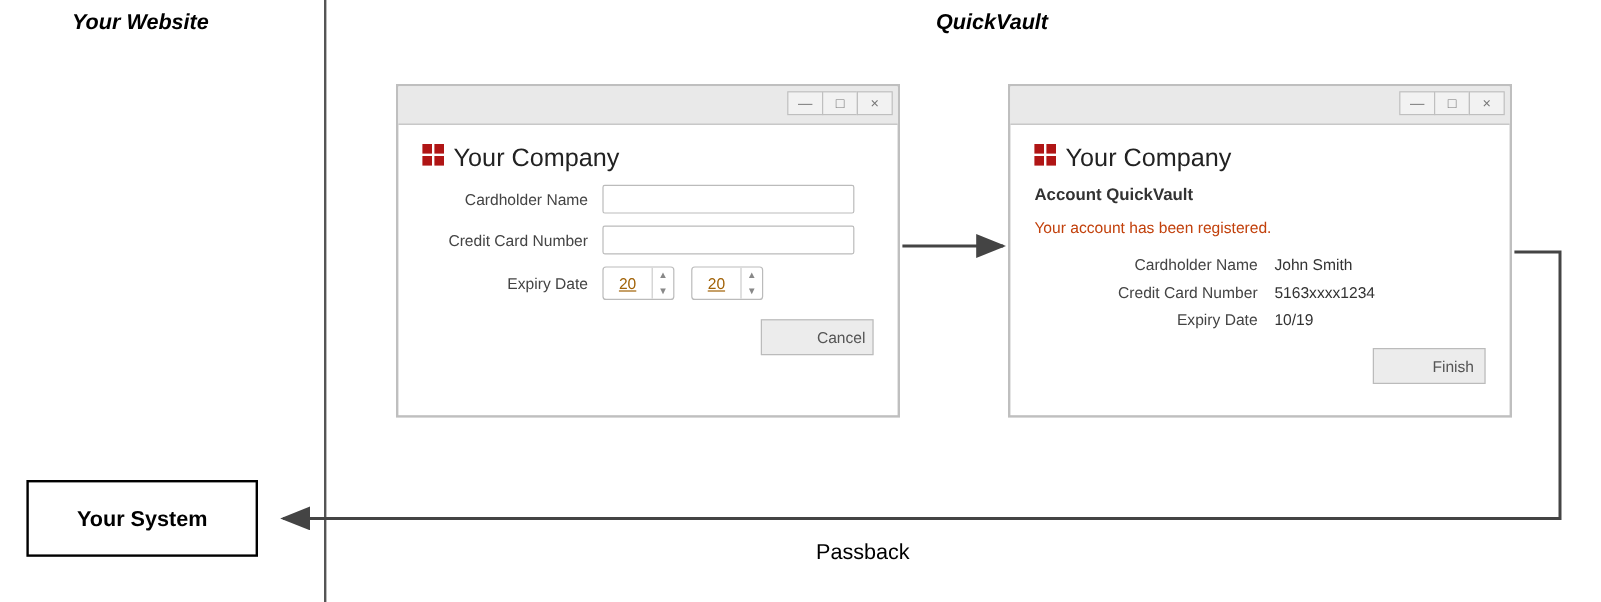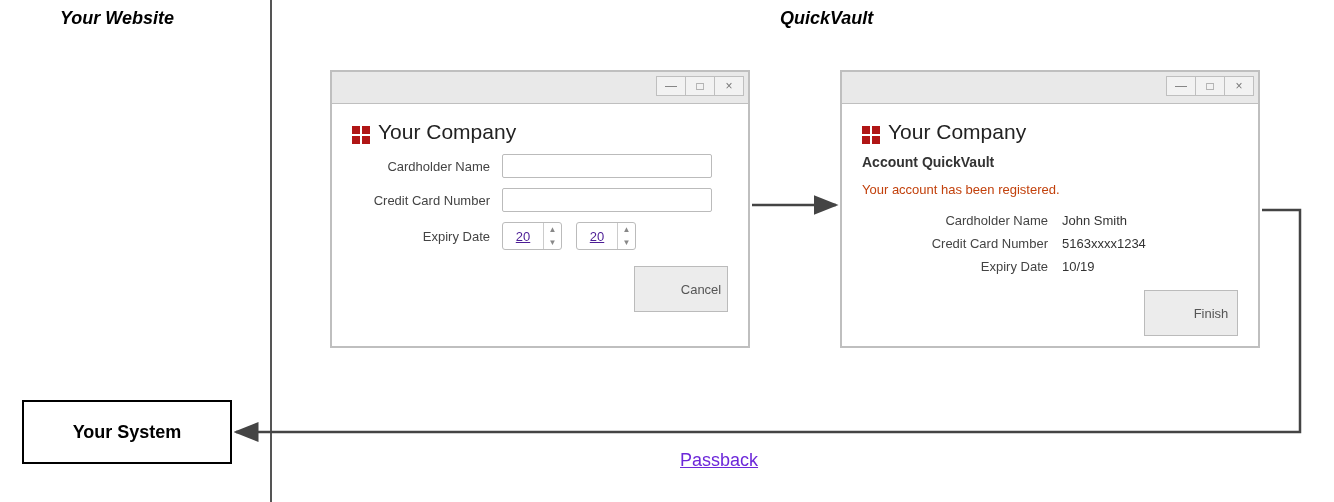--- a/index.html
+++ b/index.html
@@ -59,73 +59,73 @@
   .winbtn {
     width: 30px; height: 20px;
     border: 1px solid #bfbfbf;
     background: #f2f2f2;
     display: flex; align-items: center; justify-content: center;
     font-size: 12px; color: #777;
     margin-left: -1px;
   }
   .winbody { padding: 16px 20px 14px 20px; font-size: 13px; color: #333; }
 
-  .company-row { display: flex; align-items: flex-end; gap: 8px; margin-bottom: 10px; }
+  .company-row { display: flex; align-items: flex-start; gap: 8px; margin-bottom: 10px; }
   .company-logo {
     width: 18px; height: 18px;
     display: grid; grid-template-columns: 1fr 1fr; grid-template-rows: 1fr 1fr; gap: 2px;
   }
   .company-logo span { background: #b01515; }
   .company-name { font-size: 21px; color: #222; font-weight: 400; }
 
   .section-heading { font-weight: 700; font-size: 14px; margin: 4px 0 12px 0; }
 
   .form-row { display: flex; align-items: center; margin-bottom: 10px; }
   .form-label { width: 150px; text-align: right; padding-right: 12px; font-size: 13px; color: #444; }
   .text-input {
     height: 24px; border: 1px solid #bbb; border-radius: 2px; background: #fff;
     flex: 1; max-width: 210px;
   }
   .spinner {
     display: inline-flex; align-items: center;
     border: 1px solid #bbb; border-radius: 3px; height: 28px; overflow: hidden;
   }
-  .spinner .val { width: 40px; text-align: center; font-size: 13px; color: #4c1d95; text-decoration: underline; }
+  .spinner .val { width: 40px; text-align: center; font-size: 13px; color: #a16207; text-decoration: underline; }
   .spinner .arrows {
     width: 18px; height: 100%; border-left: 1px solid #ccc;
     display: flex; flex-direction: column; font-size: 8px; color: #888;
   }
   .spinner .arrows div { flex:1; display:flex; align-items:center; justify-content:center; }
 
   .btn-row { display: flex; justify-content: flex-end; gap: 10px; margin-top: 16px; }
   .btn {
-    min-width: 94px; height: 46px;
+    min-width: 94px; height: 30px;
     border: 1px solid #bbb; background: #ececec; color: #555;
     font-size: 13px; display:flex; align-items:center; justify-content:center;padding-left:40px;
   }
 
   .confirm-msg { font-size: 13px; color: #c2410c; margin: 2px 0 16px 0; }
   .readonly-row { display:flex; margin-bottom: 8px; font-size: 13px; }
   .readonly-row .rlabel { width: 200px; text-align: right; padding-right: 14px; color:#444; }
   .readonly-row .rval   { color:#333; }
 
   
   .sysbox {
     position: absolute;
     left: 22px; top: 400px;
-    width: 210px; height: 64px;
+    width: 193px; height: 64px;
     border: 2px solid #000;
     display:flex; align-items:center; justify-content:center;
     font-weight: 700; font-size: 18px;
   }
 
   .passback-label {
     position: absolute;
     left: 680px; top: 450px;
-    font-size: 18px; color: #6d28d9; text-decoration: underline;
+    font-size: 18px; color: #000000;
   }
 
   
   svg.overlay { position:absolute; left:0; top:0; width:1334px; height:502px; pointer-events:none; }
 </style>
 </head>
 <body>
 
 <div class="stage">
 

